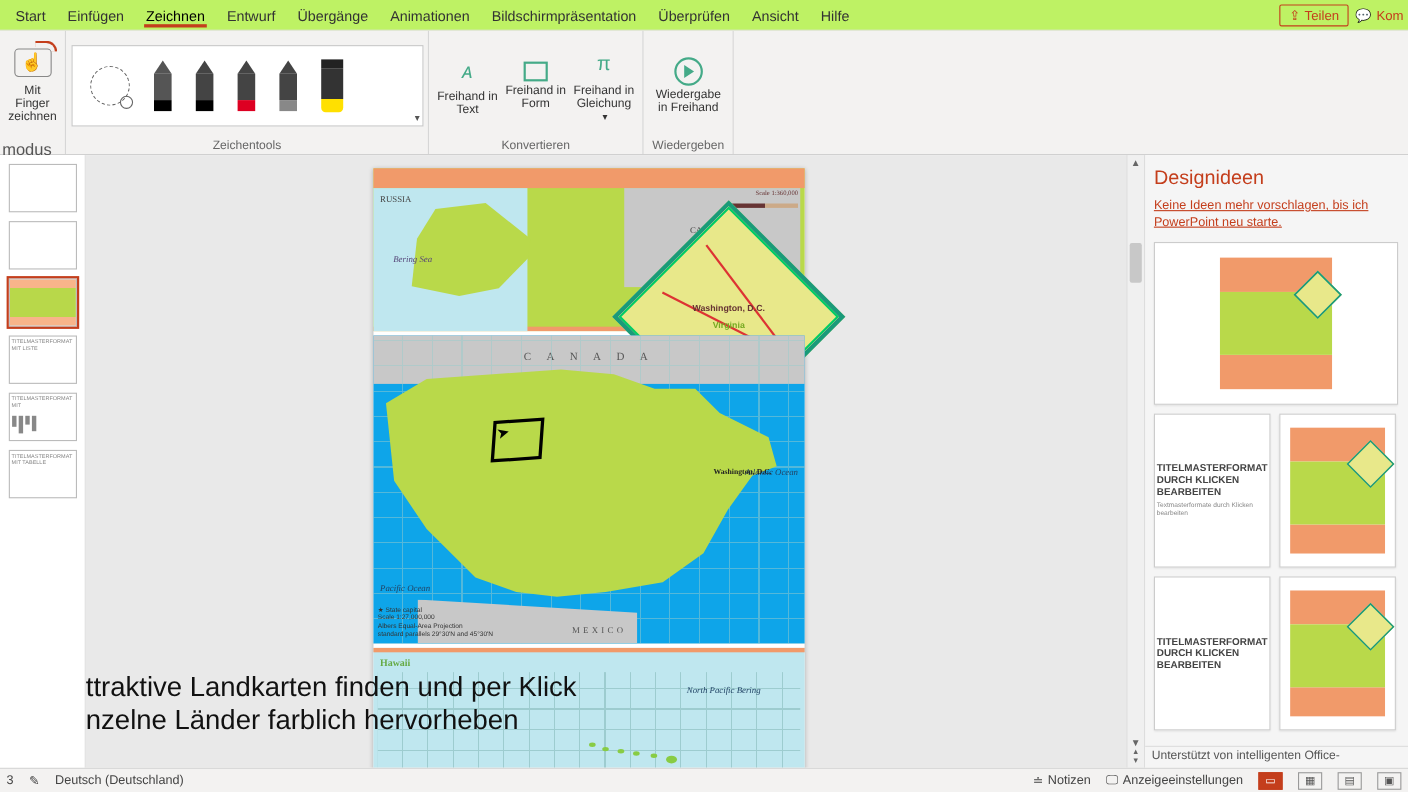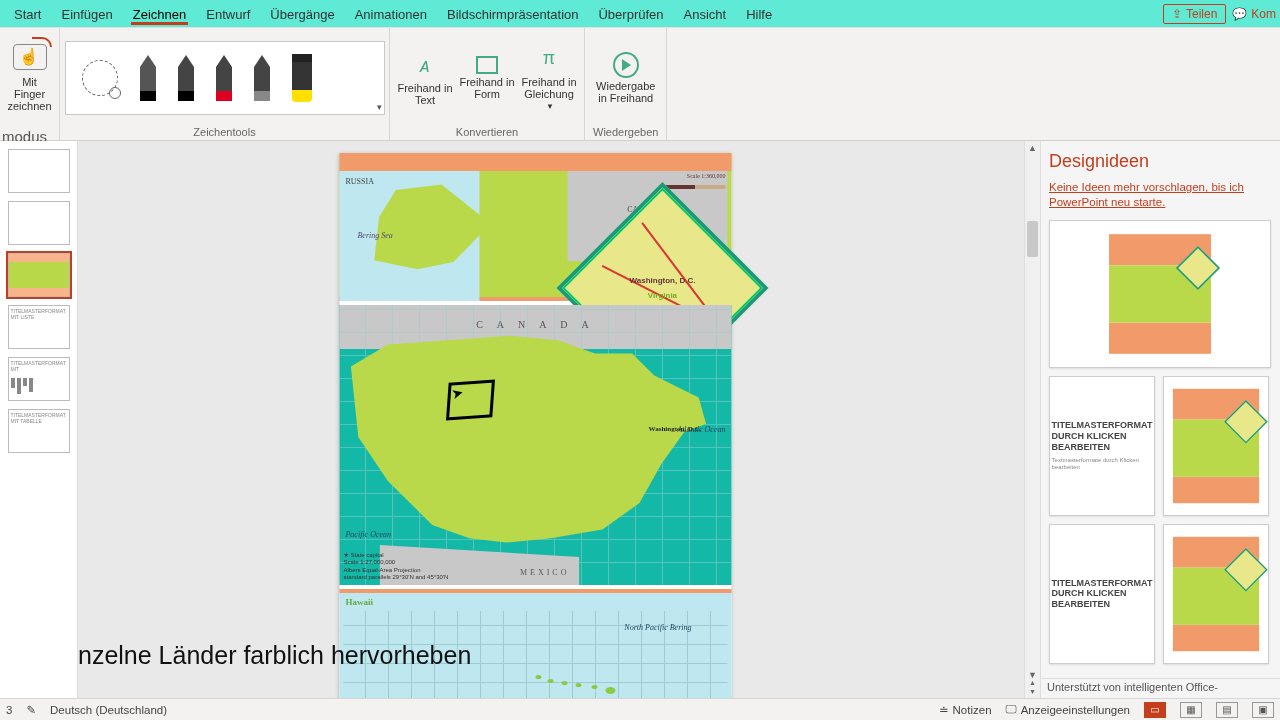--- a/index.html
+++ b/index.html
@@ -1,19 +1,19 @@
 <!DOCTYPE html>
 <html><head>
 <meta charset="utf-8">
 <style>
   * { box-sizing: border-box; margin: 0; padding: 0; font-family: "Segoe UI", sans-serif; }
   body { width: 1280px; height: 720px; overflow: hidden; background: #fff; position: relative; }
 
   
-  .tabstrip { height: 28px; background: #5eead4; display: flex; align-items: center; padding: 0 4px; font-size: 13px; border-bottom: 1px solid #e0e0e0; }
+  .tabstrip { height: 28px; background: #bef264; display: flex; align-items: center; padding: 0 4px; font-size: 13px; border-bottom: 1px solid #e0e0e0; }
   .tabstrip .tab { padding: 4px 10px 2px; color: #333; cursor: pointer; position: relative; }
   .tabstrip .tab.active { color: #000; }
   .tabstrip .tab.active::after { content:""; position:absolute; left:8px; right:8px; bottom:-1px; height:3px; background:#c43e1c; }
   .tabstrip .spacer { flex:1; }
   .tabstrip .share { border:1px solid #c43e1c; color:#c43e1c; padding:2px 8px; margin-right:6px; border-radius:2px; display:flex; align-items:center; gap:4px; font-size:12px;}
   .tabstrip .comm { color:#c43e1c; display:flex; align-items:center; gap:4px; font-size:12px;}
 
   
   .ribbon { height: 113px; background:#f3f2f1; border-bottom:1px solid #d0d0d0; display:flex; align-items:stretch; }
   .group { border-right:1px solid #d6d6d6; display:flex; flex-direction:column; justify-content:flex-end; align-items:center; padding:4px 6px 2px; }
@@ -78,21 +78,21 @@
   .p1 .scale{position:absolute;right:6px;top:2px;font:6px Georgia;color:#633;}
   .p1 .scalebar{position:absolute;right:6px;top:14px;width:60px;height:4px;background:linear-gradient(90deg,#633 50%,#ca8 50%);}
 
   .inset { position:absolute; right:-6px; top:60px; width:150px; height:150px; transform:rotate(45deg); background:#e8e88a; border:4px solid #1a9a7a; box-shadow:0 0 0 2px #0c6 inset;}
   .inset .inner{position:absolute;inset:6px;transform:rotate(-45deg);font:8px Georgia;color:#633;display:flex;flex-direction:column;align-items:center;justify-content:center;gap:6px;}
   .inset .dc{font-weight:bold;} .inset .va{font-weight:bold;color:#7a2;}
   .inset .roads{position:absolute;inset:0;}
   .inset .roads::before,.inset .roads::after{content:"";position:absolute;background:#d33;height:2px;width:110px;left:10px;}
   .inset .roads::before{top:46px;transform:rotate(8deg);} .inset .roads::after{top:80px;transform:rotate(-18deg);}
 
-  .p2 { top:152px; height:280px; background:#14b8a6;padding-left:33px;}
+  .p2 { top:152px; height:280px; background:#0ea5e9;padding-left:33px;}
   .p2 .canadabar{position:absolute;left:0;right:0;top:0;height:44px;background:#c8c8c8;}
   .p2 .canadabar .t{position:absolute;left:0;right:0;top:14px;text-align:center;font:10px Georgia;letter-spacing:6px;color:#555;}
   .p2 .usa{position:absolute;left:4px;top:22px;width:370px;height:220px;background:#b9d94a;clip-path:polygon(2% 18%,12% 8%,45% 4%,58% 6%,68% 12%,78% 12%,84% 22%,96% 32%,98% 44%,92% 48%,86% 62%,80% 80%,70% 92%,56% 96%,44% 98%,34% 96%,24% 90%,12% 70%,4% 50%);}
   .p2 .grid{position:absolute;inset:0;background:
      repeating-linear-gradient(0deg,transparent 0 22px,#9cc 22px 23px),
      repeating-linear-gradient(90deg,transparent 0 26px,#9cc 26px 27px);opacity:.5;}
   .p2 .mex{position:absolute;left:40px;bottom:0;width:200px;height:40px;background:#c8c8c8;clip-path:polygon(0 0,100% 30%,100% 100%,0 100%);}
   .p2 .mex .t{position:absolute;right:10px;bottom:8px;font:8px Georgia;letter-spacing:3px;color:#555;margin-left:48px;}
   .p2 .atl{position:absolute;right:6px;top:120px;font:italic 8px Georgia;color:#246;}
   .p2 .pac{position:absolute;left:6px;bottom:46px;font:italic 8px Georgia;color:#246;}
@@ -311,20 +311,21 @@
   </div>
 
   <div class="scroll-r">
     <div class="arrow au">▲</div>
     <div class="nub"></div>
     <div class="arrow ad">▼</div>
     <div class="pg">▴<br>▾</div>
   </div>
 
   <div class="caption">
+    <div>ttraktive Landkarten finden und per Klick</div>
     <div>nzelne Länder farblich hervorheben</div>
   </div>
 </div>
 
 <div class="dip">
   <h2>Designideen</h2>
   <div class="stop">Keine Ideen mehr vorschlagen, bis ich PowerPoint neu starte.</div>
   <div class="ideas">
     <div class="idea">
       <div class="mini">

